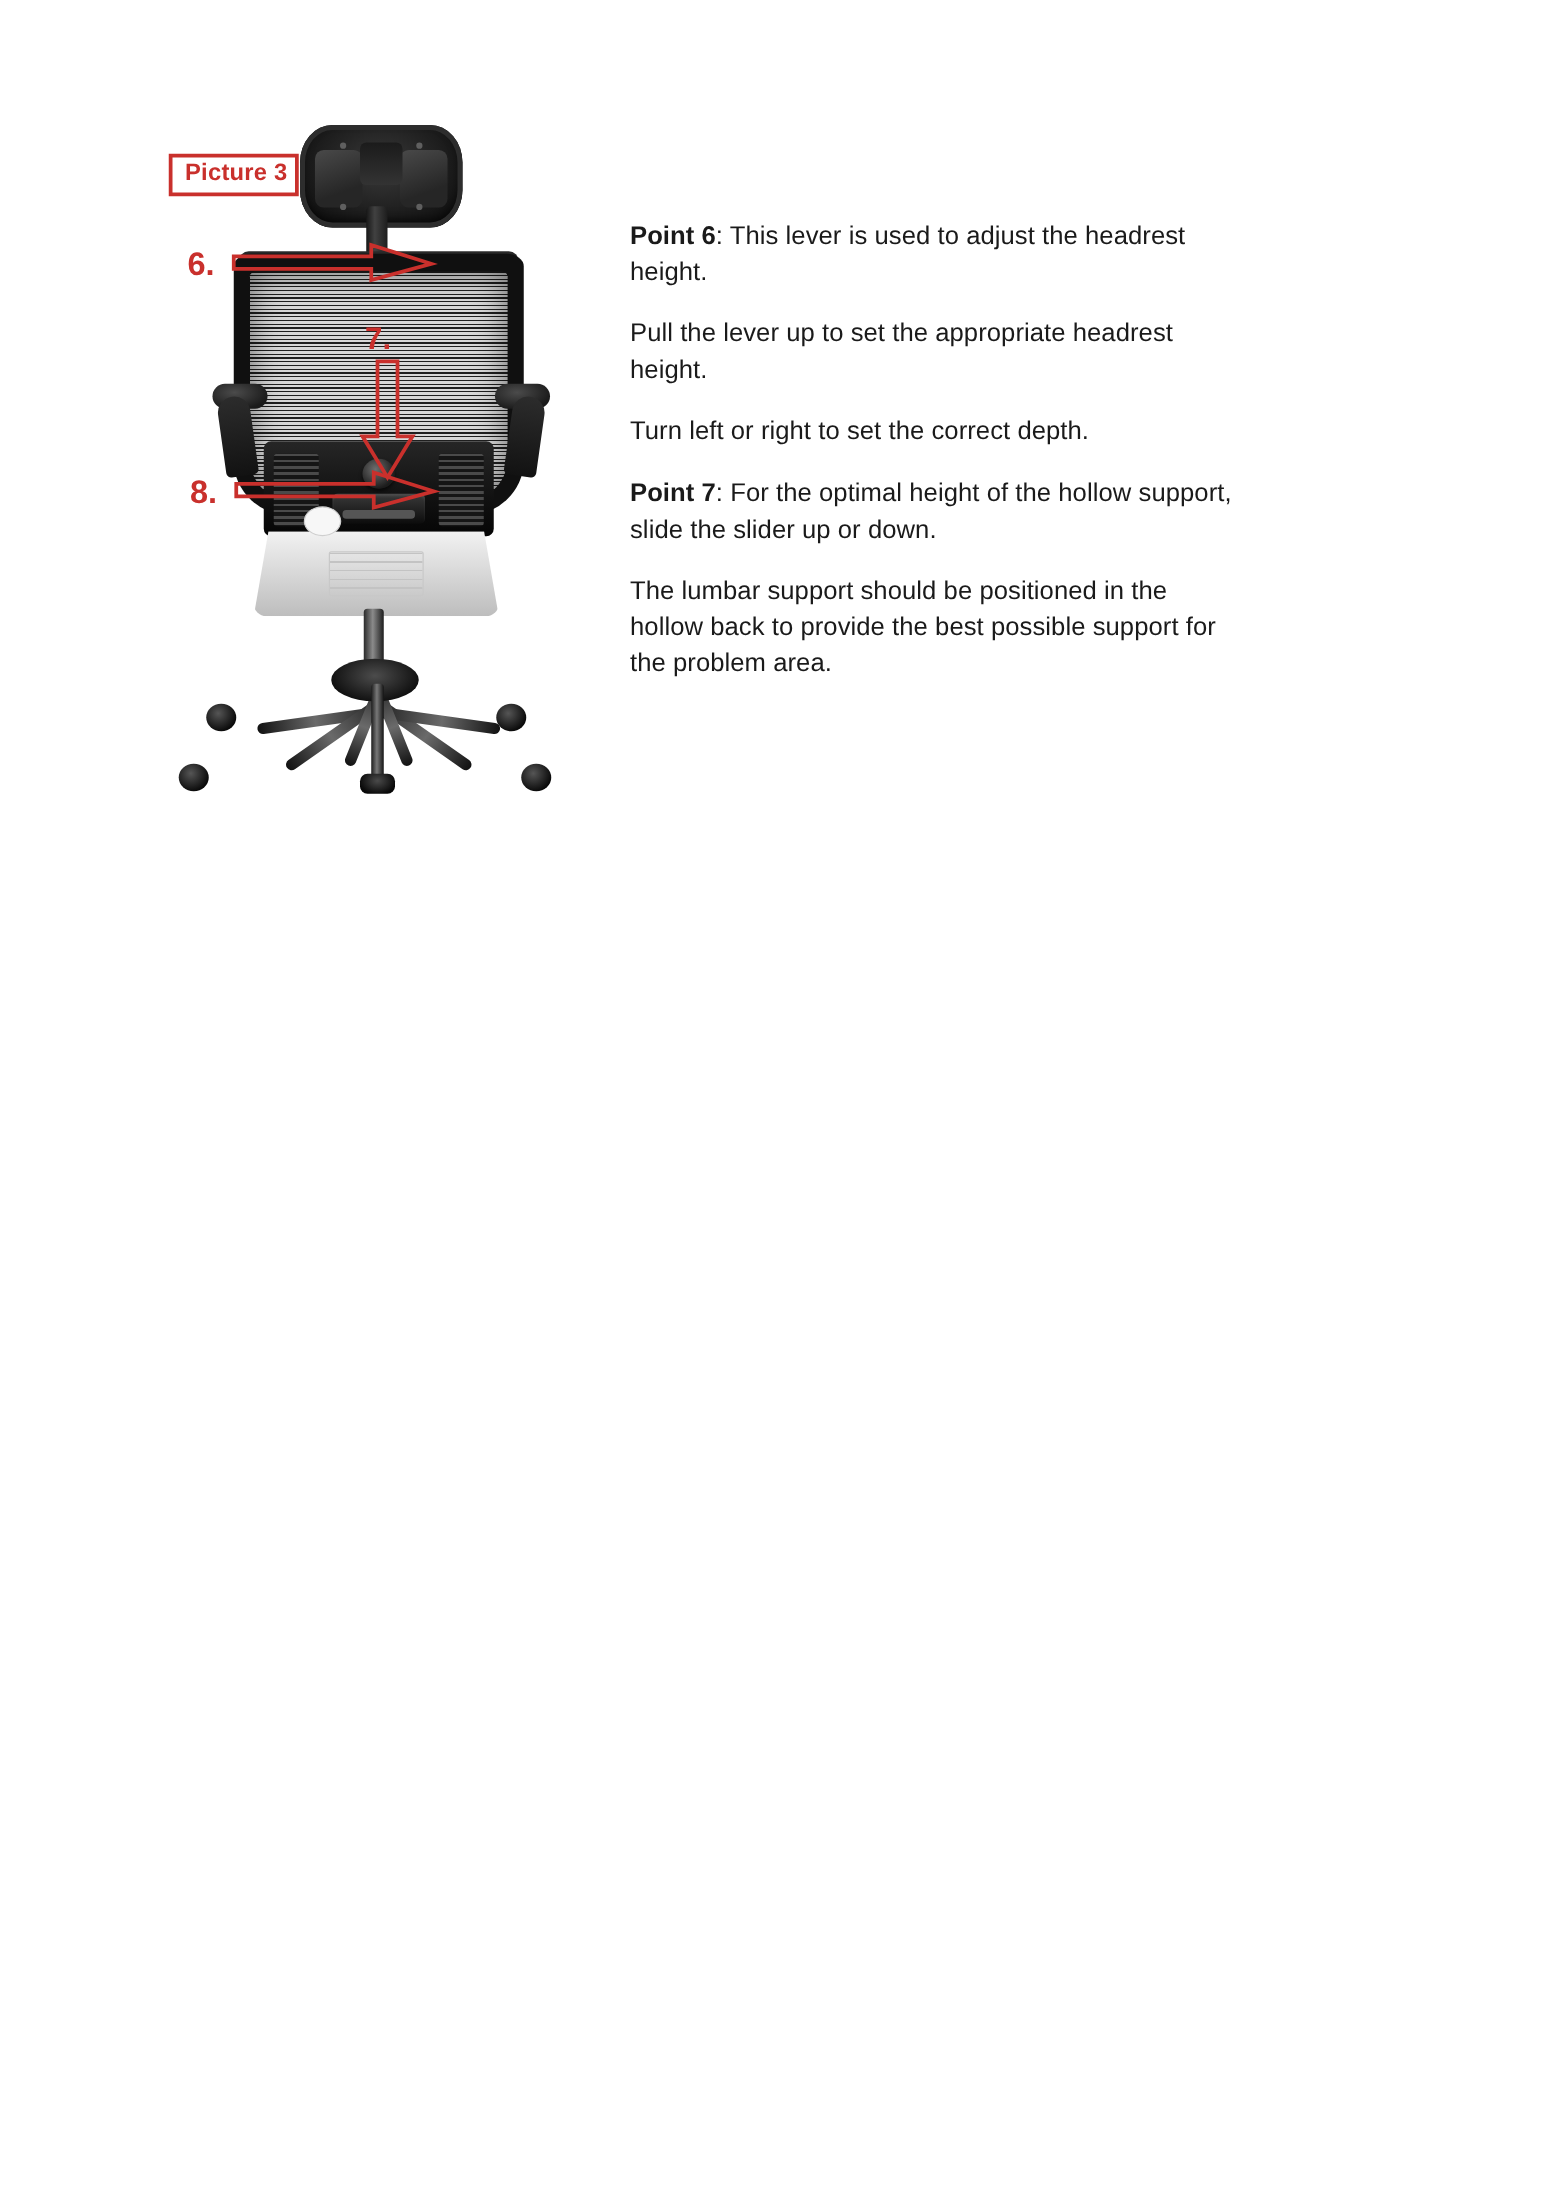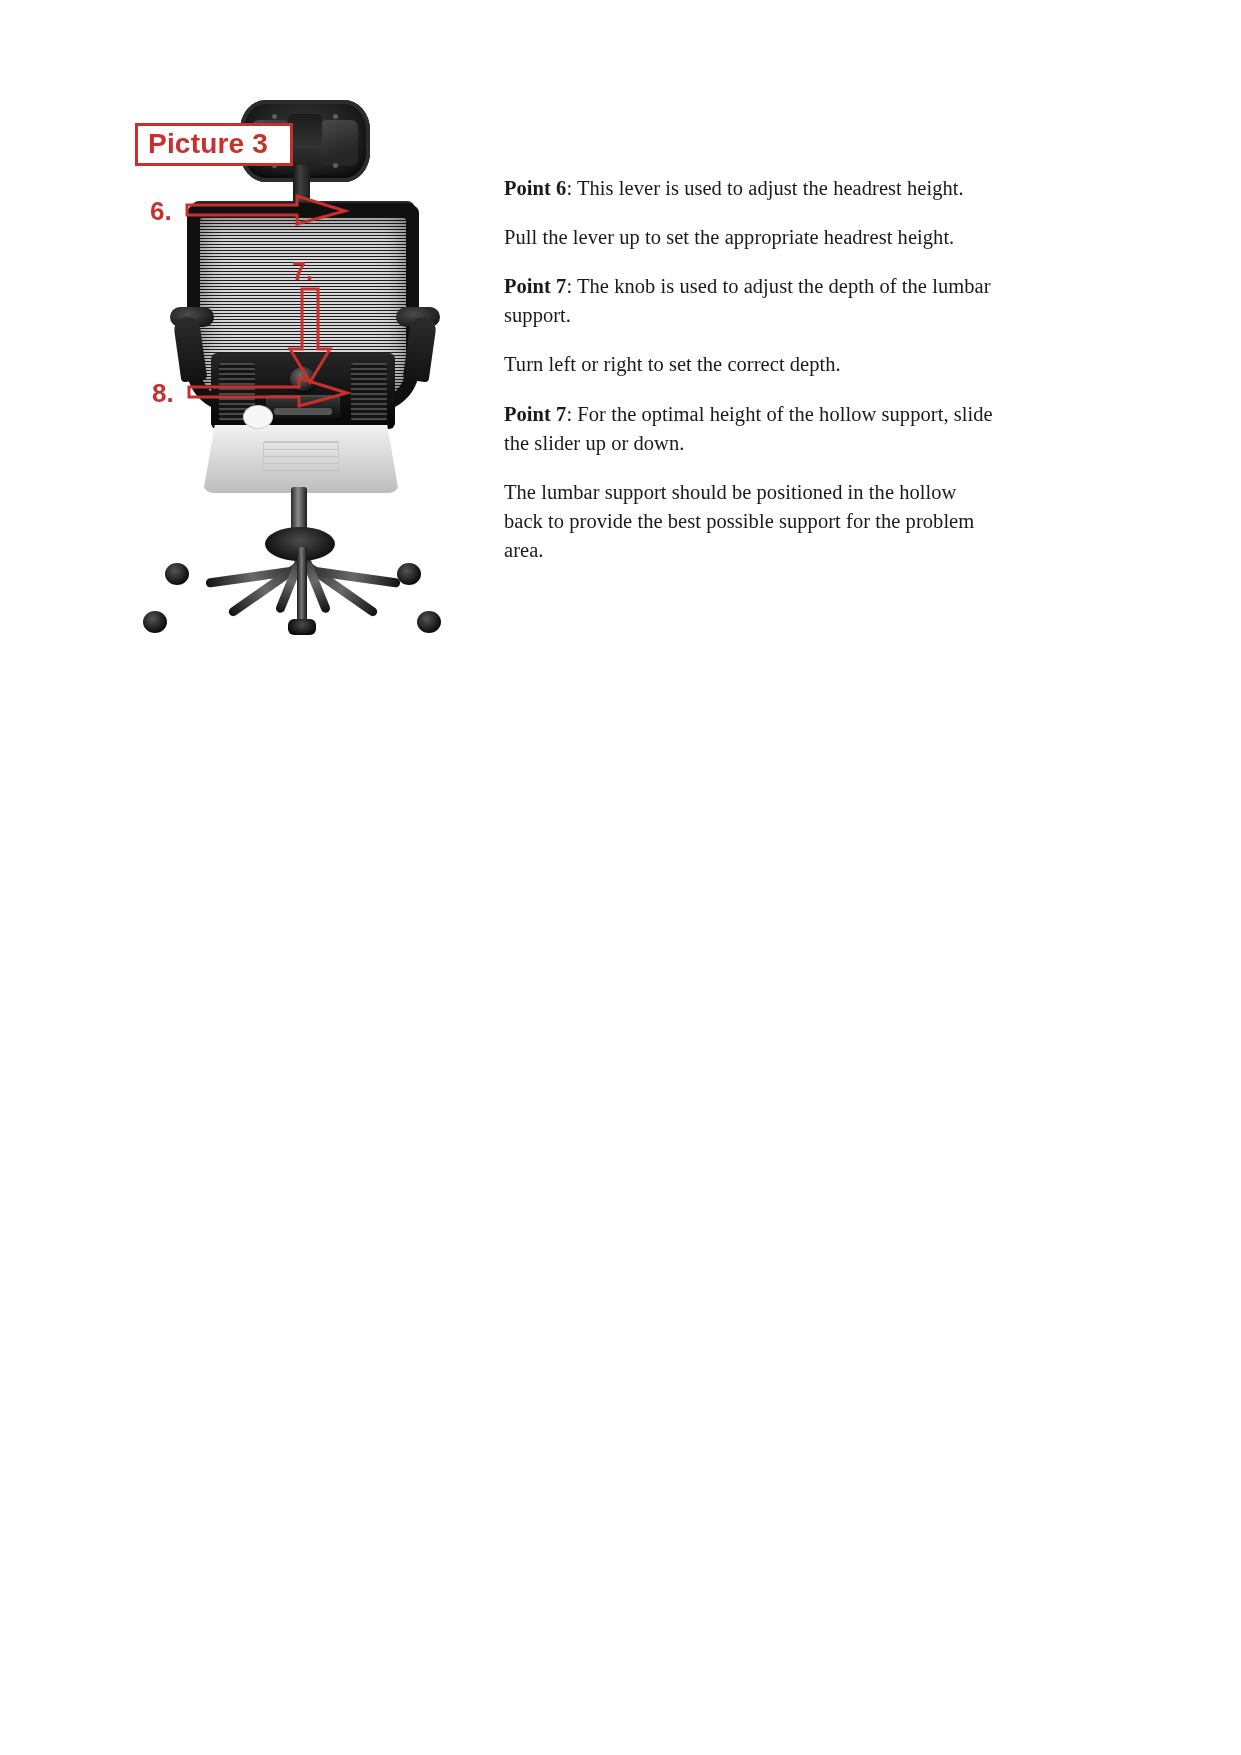--- a/index.html
+++ b/index.html
@@ -31,22 +31,22 @@
     width: 350px;
     height: 545px;
   }
 
   
   .picture-label {
     position: absolute;
     left: 10px;
     top: 28px;
     border: 3px solid #C9302C;
-    padding: 3px 22px 5px 10px;
-    font-size: 28px;
+    padding: 3px 6px 5px 10px;
+    font-size: 19px;
     font-weight: bold;
     color: #C9302C;
     letter-spacing: 0.2px;
     line-height: 1.05;
     background: #ffffff;
     z-index: 6;
     white-space: nowrap;
   }
 
   
@@ -340,21 +340,20 @@
   .ann-arrow-6 { left: 60px; top: 98px; }
   .ann-arrow-8 { left: 62px; top: 280px; }
   .ann-arrow-7 { left: 160px; top: 192px; }
 
   
   .text-col {
     position: absolute;
     left: 504px;
     top: 174px;
     width: 490px;
-    font-family: Liberation Serif, serif;
   }
   .para {
     font-size: 20.5px;
     line-height: 1.42;
     margin: 0 0 20px 0;
     color: #1a1a1a;
     letter-spacing: 0.05px;
   }
   .para:last-child { margin-bottom: 16px; }
   .lead { font-weight: bold; }
@@ -444,23 +443,20 @@
   <div class="text-col">
 
     <p class="para">
       <span class="lead">Point 6</span><span>: </span><span>This lever is used to adjust the headrest height.</span>
     </p>
 
     <p class="para">
       <span>Pull the lever up to set the appropriate headrest height.</span>
     </p>
 
-    <p class="para">
-      <span class="lead">Point 7</span><span>: </span><span>The knob is used to adjust the depth of the lumbar support.</span>
-    </p>
 
     <p class="para">
       <span>Turn left or right to set the correct depth.</span>
     </p>
 
     <p class="para">
       <span class="lead">Point 7</span><span>: </span><span>For the optimal height of the hollow support, slide the slider up or down.</span>
     </p>
 
     <p class="para">

